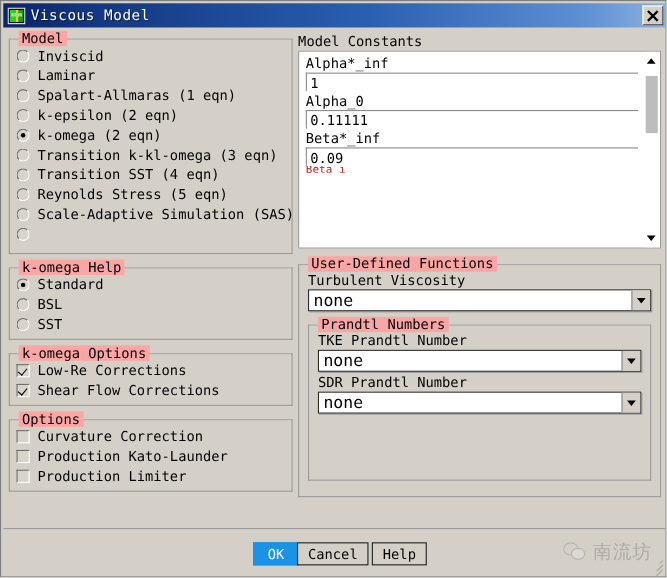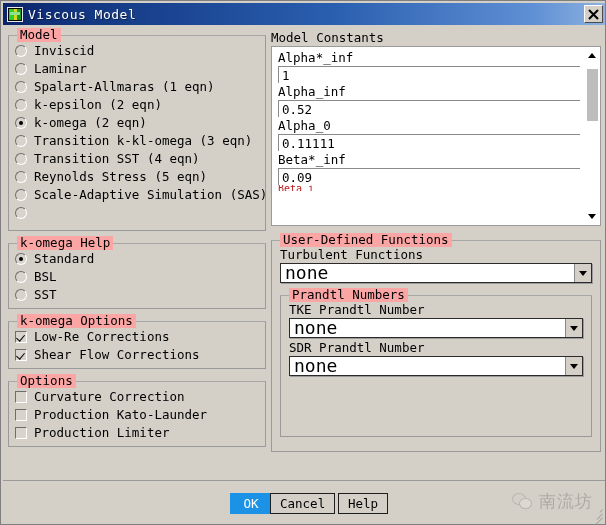--- a/index.html
+++ b/index.html
@@ -258,21 +258,21 @@
     background: #ffffff;
     border: 1px solid #2b2b2b;
     box-sizing: border-box;
     display: flex;
     align-items: center;
     position: relative;
     cursor: pointer;
     box-shadow: 1px 1px 0 #9a9a9a;
   }
   .dd-value {
-    font-size: 18px;
+    font-size: 15px;
     color: #000;
     padding-left: 4px;
     flex: 1 1 auto;
     line-height: 14px;
     white-space: nowrap;
     overflow: hidden;
   }
   .dd-btn {
     width: 17px;
     height: 100%;
@@ -487,45 +487,41 @@
 
       <div style="font-size:12.5px;line-height:16px;color:#000;padding-top:4px;">Model Constants</div>
 
       <div class="mc-wrap">
         <div class="mc-inner">
           <div class="mc-item">
             <div class="field-label">Alpha*_inf</div>
             <div class="text-field">1</div>
           </div>
           <div class="mc-item">
-            <div class="field-label">Alpha_inf</div>
-            <div class="text-field">0.52</div>
-          </div>
-          <div class="mc-item">
             <div class="field-label">Alpha_0</div>
             <div class="text-field">0.11111</div>
           </div>
           <div class="mc-item">
             <div class="field-label">Beta*_inf</div>
             <div class="text-field">0.09</div>
           </div>
           <div class="mc-clip">Beta_i</div>
         </div>
 
         <div class="scrollbar">
           <div class="sb-arrow up"></div>
           <div class="sb-thumb"></div>
           <div class="sb-arrow down"></div>
         </div>
       </div>
 
       <div class="group" style="height:212px;margin-top:14px;padding:4px 8px;">
         <div class="group-label">User-Defined Functions</div>
 
-        <div class="field-label">Turbulent Functions</div>
+        <div class="field-label">Turbulent Viscosity</div>
         <div class="dropdown">
           <span class="dd-value">none</span>
           <span class="dd-btn"></span>
         </div>
 
         <div class="group" style="height:142px;margin-top:12px;padding:4px 8px;">
           <div class="group-label">Prandtl Numbers</div>
 
           <div class="field-label">TKE Prandtl Number</div>
           <div class="dropdown">

